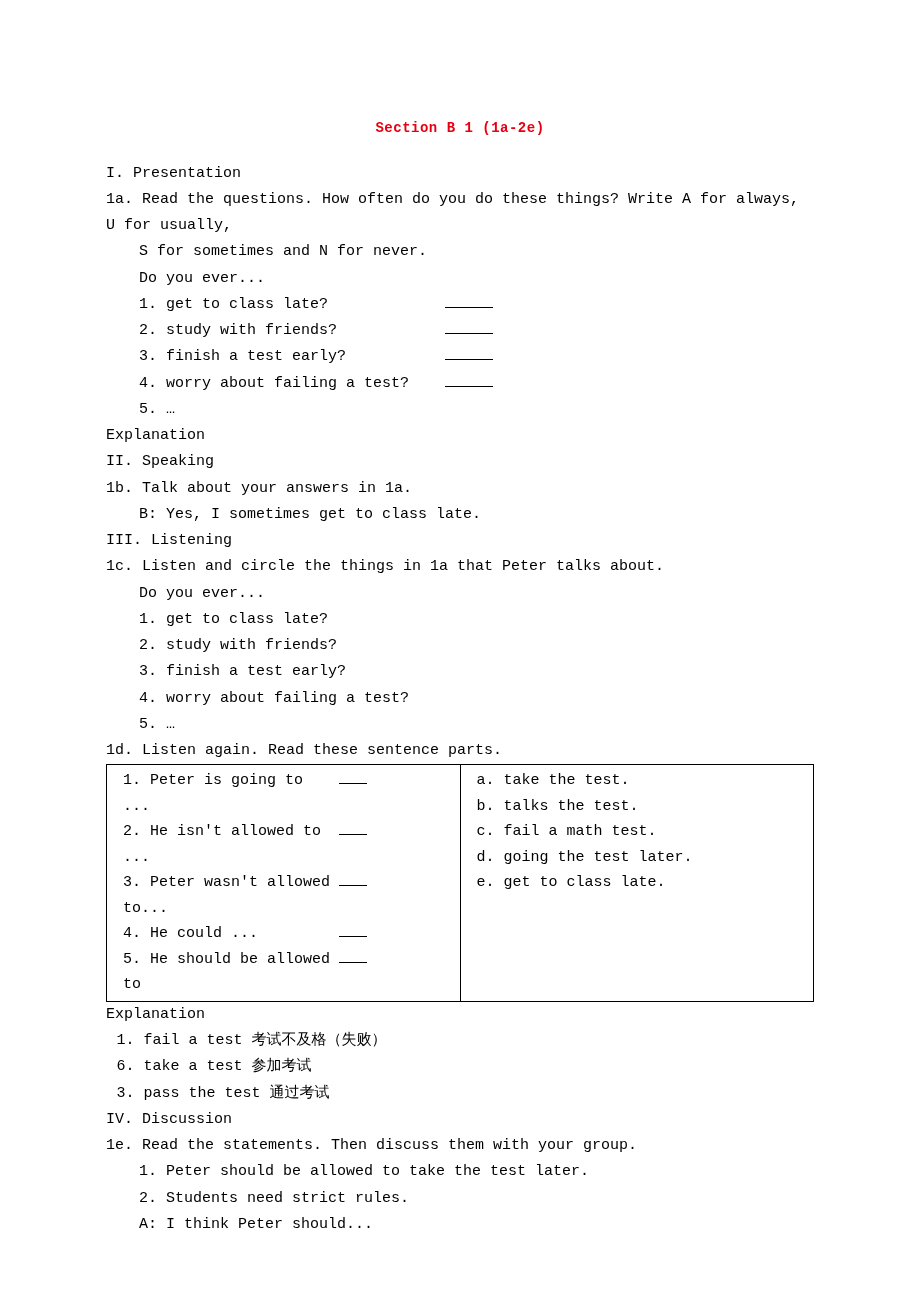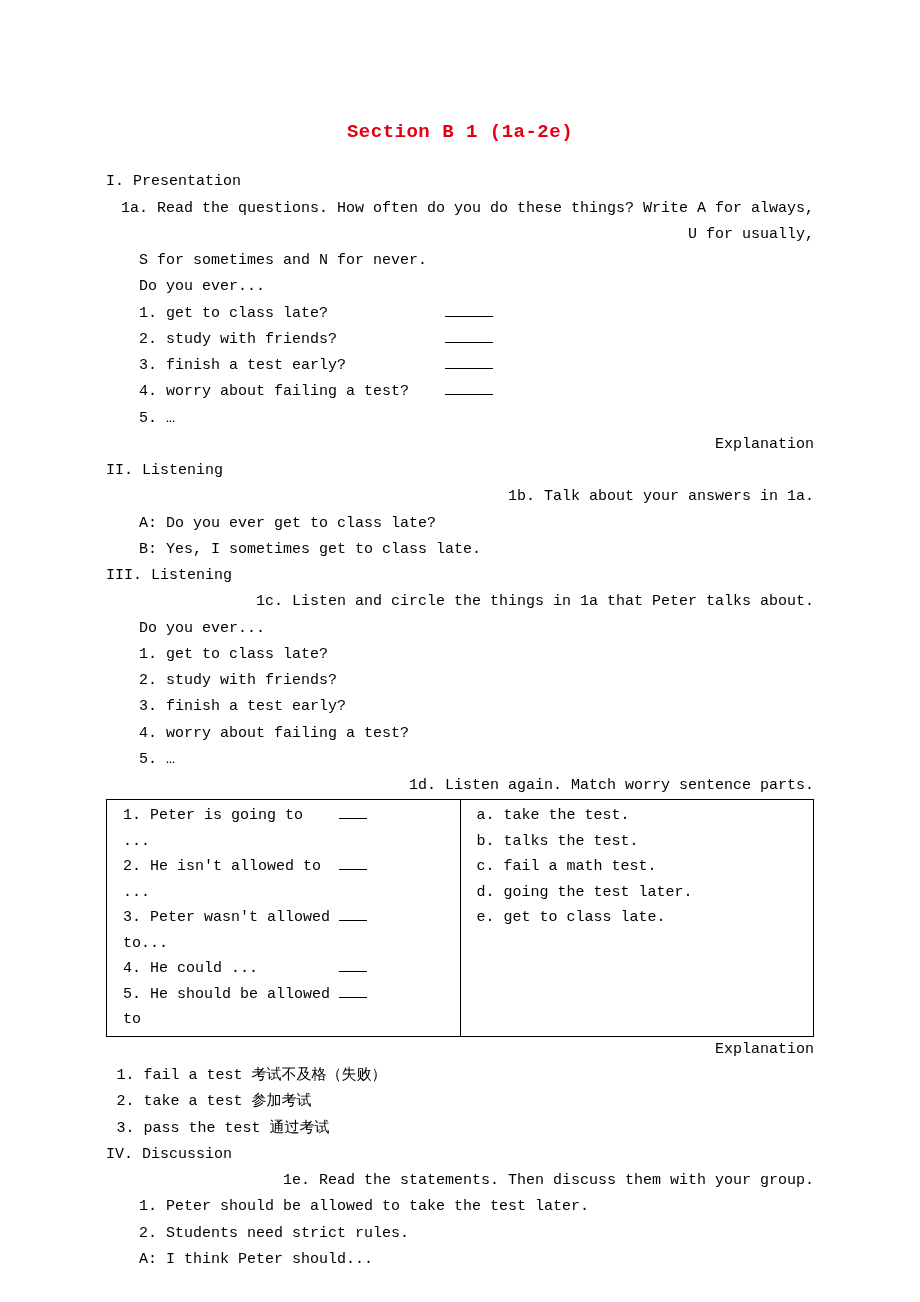--- a/index.html
+++ b/index.html
@@ -14,31 +14,30 @@
   .page {
     width: 920px;
     min-height: 1302px;
     padding: 116px 106px 100px 106px;
     box-sizing: border-box;
   }
   .title {
     text-align: center;
     color: #e60012;
     font-weight: bold;
-    font-size: 19px;
+    font-size: 14px;
     margin-bottom: 20px;
     letter-spacing: 0.5px;
   }
   .section-head {
     margin: 0;
   }
   .indent1 {
     padding-left: 0.0em;
     margin: 0;
-    text-align: right;
   }
   .indent2 {
     padding-left: 2.2em;
     margin: 0;
   }
   .blank {
     display: inline-block;
     border-bottom: 1px solid #000;
     width: 48px;
     height: 1em;
@@ -107,35 +106,34 @@
     <span class="blank"></span>
   </div>
   <div class="row-q">
     <span class="qtext">4. worry about failing a test?</span>
     <span class="blank"></span>
   </div>
   <p class="indent2">5. …</p>
 
   <p class="indent1">Explanation</p>
 
-  <p class="section-head">II. Listening</p>
+  <p class="section-head">II. Speaking</p>
   <p class="indent1">1b. Talk about your answers in 1a.</p>
-  <p class="indent2">A: Do you ever get to class late?</p>
   <p class="indent2">B: Yes, I sometimes get to class late.</p>
 
   <p class="section-head">III. Listening</p>
   <p class="indent1">1c. Listen and circle the things in 1a that Peter talks about.</p>
   <p class="indent2">Do you ever...</p>
   <p class="indent2">1. get to class late?</p>
   <p class="indent2">2. study with friends?</p>
   <p class="indent2">3. finish a test early?</p>
   <p class="indent2">4. worry about failing a test?</p>
   <p class="indent2">5. …</p>
 
-  <p class="indent1">1d. Listen again. Match worry sentence parts.</p>
+  <p class="indent1">1d. Listen again. Read these sentence parts.</p>
 
   <table class="match">
     <tbody>
         <tr>
       <td class="left">
         <div class="mrow">
               <span class="mtext">1. Peter is going to ...</span>
               <span class="blank-sm"></span>
             </div>
         <div class="mrow">
@@ -161,21 +159,21 @@
         <div>c. fail a math test.</div>
         <div>d. going the test later.</div>
         <div>e. get to class late.</div>
       </td>
     </tr>
   </tbody>
     </table>
 
   <p class="indent1">Explanation</p>
   <p class="expl-sub">1. fail a test   考试不及格（失败）</p>
-  <p class="expl-sub">2. take a test   参加考试</p>
+  <p class="expl-sub">6. take a test   参加考试</p>
   <p class="expl-sub">3. pass the test  通过考试</p>
 
   <p class="section-head">IV. Discussion</p>
   <p class="indent1">1e. Read the statements. Then discuss them with your group.</p>
   <p class="indent2">1. Peter should be allowed to take the test later.</p>
   <p class="indent2">2. Students need strict rules.</p>
   <p class="indent2">A: I think Peter should...</p>
 
 </div>
 

